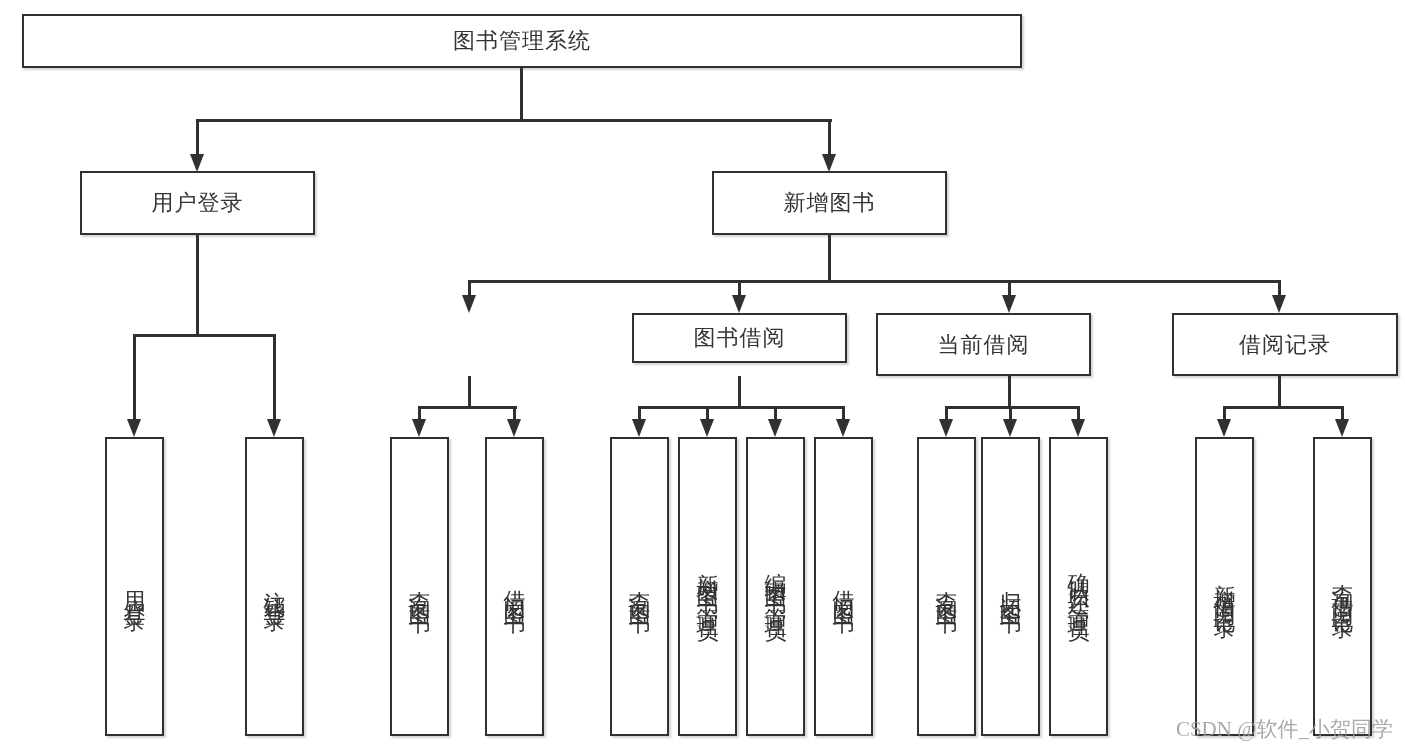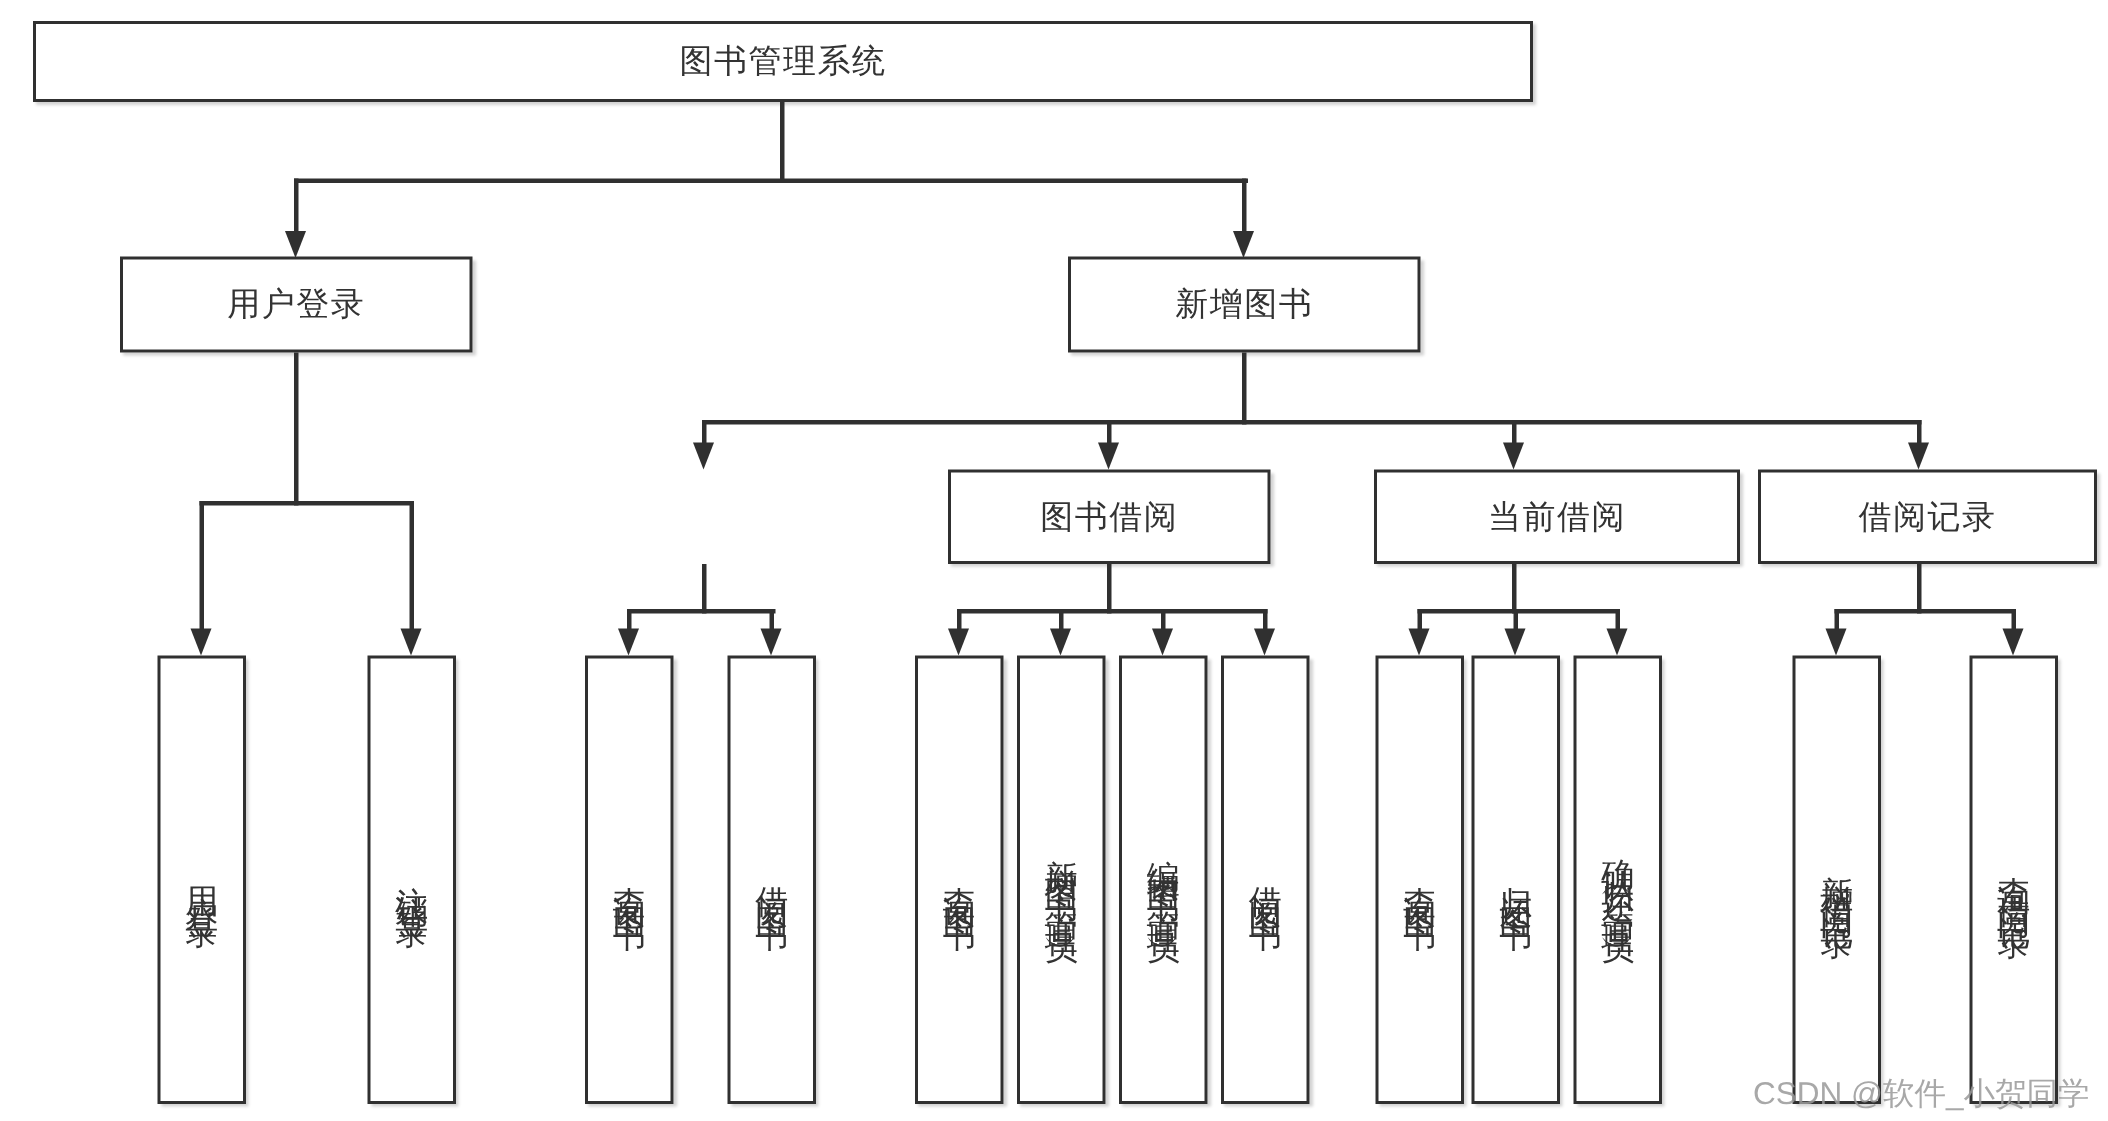--- a/index.html
+++ b/index.html
@@ -6,21 +6,21 @@
     --line:#303030;
     --text:#333333;
     --bg:#ffffff;
     --wm:#9a9a9a;
   }
   html,body{margin:0;padding:0;background:var(--bg);}
   .canvas{
     position:relative;
     width:1405px;height:747px;
     background:var(--bg);
-    font-family:Liberation Sans, sans-serif;
+    font-family:Liberation Serif, serif;
     color:var(--text);
     overflow:hidden;
   }
   .box{
     position:absolute;
     box-sizing:border-box;
     border:2.5px solid var(--line);
     background:var(--bg);
     display:flex;align-items:center;justify-content:center;
     box-shadow:2px 2px 2px rgba(0,0,0,0.18);
@@ -64,24 +64,24 @@
     <span class="hlabel">图书管理系统</span>
   </div>
 
   <div class="box" style="left:80px;top:171px;width:235px;height:64px">
     <span class="hlabel">用户登录</span>
   </div>
   <div class="box" style="left:712px;top:171px;width:235px;height:64px">
     <span class="hlabel">新增图书</span>
   </div>
 
-  <div class="box" style="left:632px;top:313px;width:215px;height:63px">
+  <div class="box" style="left:632px;top:313px;width:215px;height:50px">
     <span class="hlabel">图书借阅</span>
   </div>
-  <div class="box" style="left:916px;top:313px;width:244px;height:63px">
+  <div class="box" style="left:876px;top:313px;width:215px;height:63px">
     <span class="hlabel">当前借阅</span>
   </div>
   <div class="box" style="left:1172px;top:313px;width:226px;height:63px">
     <span class="hlabel">借阅记录</span>
   </div>
 
   <div class="box leaf" style="left:105px;top:437px;width:59px;height:299px">
     <span class="vlabel">用户登录</span>
   </div>
   <div class="box leaf" style="left:245px;top:437px;width:59px;height:299px">

